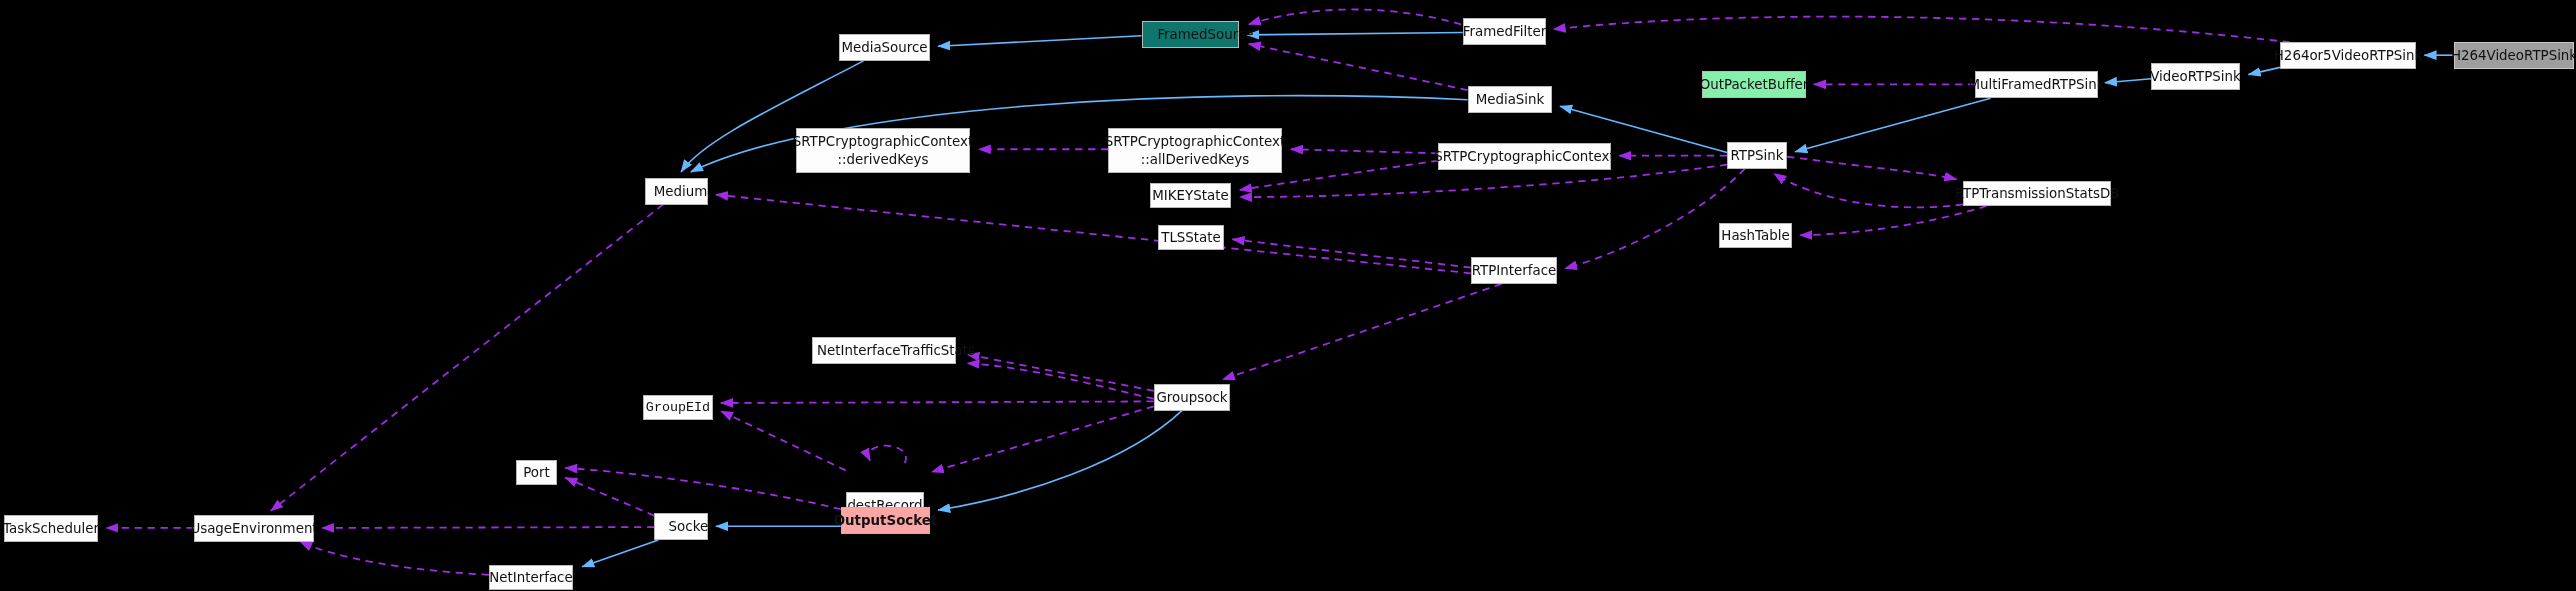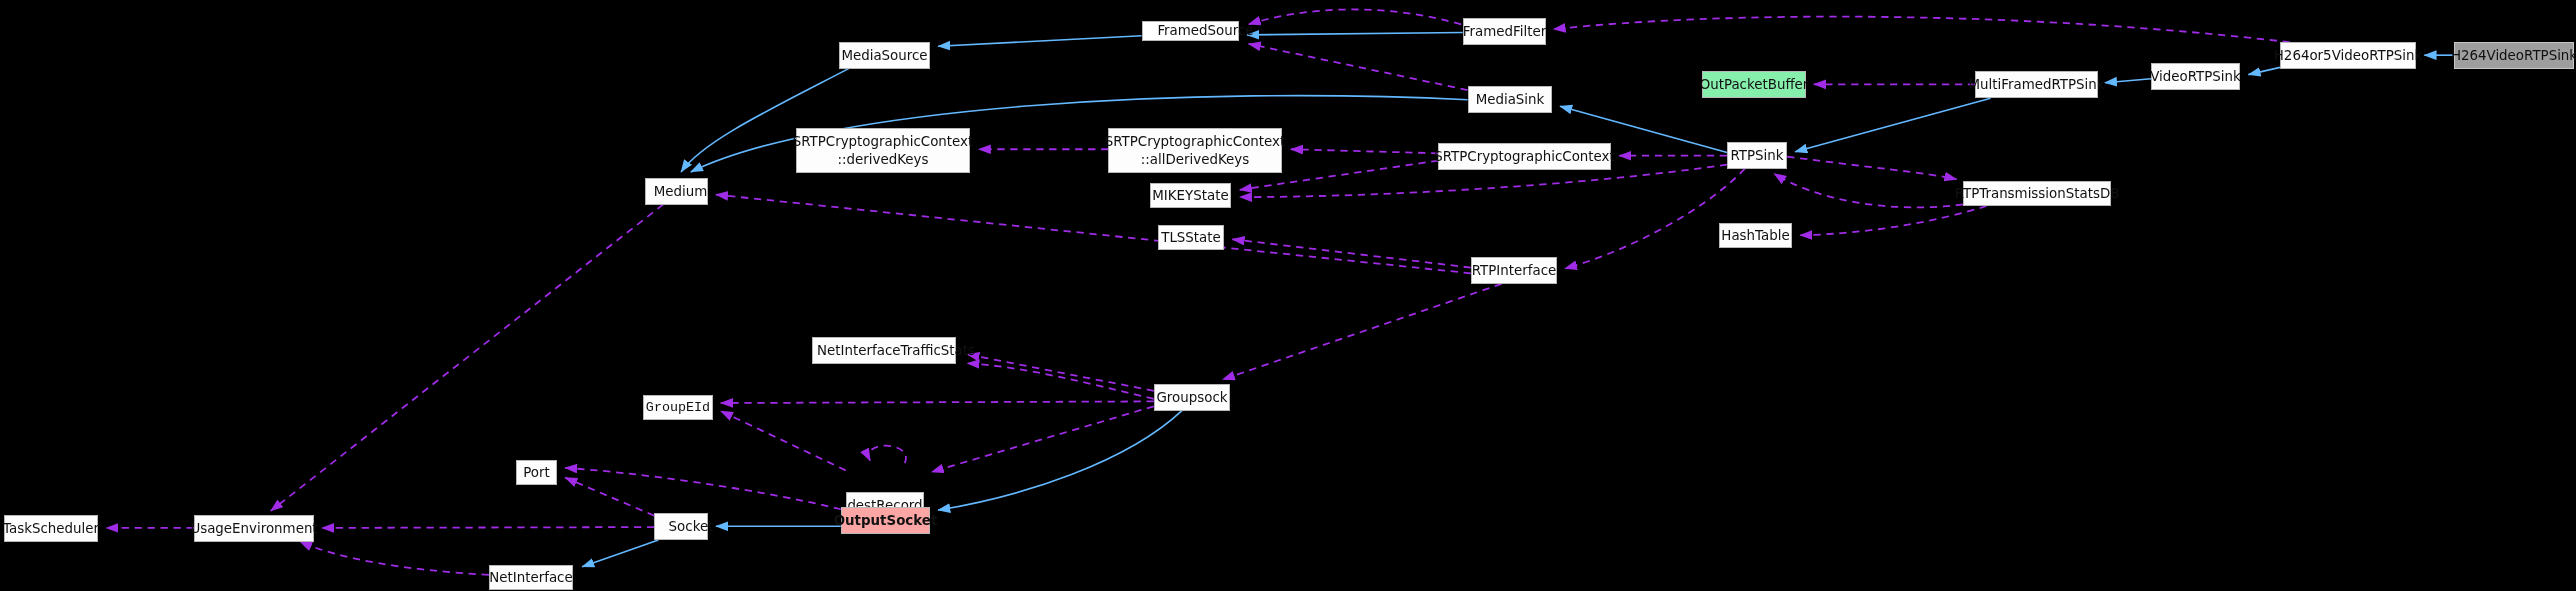--- a/index.html
+++ b/index.html
@@ -89,24 +89,24 @@
         <path d="M 1043,580 L 889,507" class="edge usage" stroke="#a12ce8" marker-end="url(#arrow-usage)"></path>
         <path d="M 1037,628 C 930,602 778,582 697,577" class="edge usage" stroke="#a12ce8" marker-end="url(#arrow-usage)"></path>
         <path d="M 807,636 L 697,589" class="edge usage" stroke="#a12ce8" marker-end="url(#arrow-usage)"></path>
         <path d="M 807,650 L 397,651" class="edge usage" stroke="#a12ce8" marker-end="url(#arrow-usage)"></path>
         <path d="M 818,252 L 334,630" class="edge usage" stroke="#a12ce8" marker-end="url(#arrow-usage)"></path>
         <path d="M 603,709 C 500,703 420,690 370,668" class="edge usage" stroke="#a12ce8" marker-end="url(#arrow-usage)"></path>
         <path d="M 239,651 L 131,651" class="edge usage" stroke="#a12ce8" marker-end="url(#arrow-usage)"></path>
       </g>
   </svg>
   <div id="nodes">
-      <div class="node" style="left: 839px; top: 34px; width: 91px; height: 27px; background: rgb(253, 253, 253); border: 1.3px solid rgb(184, 184, 184); color: rgb(17, 17, 17); margin-top: 8px;">
+      <div class="node" style="left: 839px; top: 34px; width: 91px; height: 27px; background: rgb(253, 253, 253); border: 1.3px solid rgb(184, 184, 184); color: rgb(17, 17, 17);">
         <span>MediaSource</span>
       </div>
-      <div class="node" style="left: 1142px; top: 21px; width: 97px; height: 20px; background: #ffffff; border: 1.3px solid rgb(184, 184, 184); color: rgb(17, 17, 17); padding-left: 30px;">
+      <div class="node" style="left: 1142px; top: 21px; width: 97px; height: 27px; background: #0f766e; border: 1.3px solid rgb(184, 184, 184); color: rgb(17, 17, 17); padding-left: 30px;">
         <span>FramedSource</span>
       </div>
       <div class="node" style="left: 1463px; top: 18px; width: 83px; height: 27px; background: rgb(253, 253, 253); border: 1.3px solid rgb(184, 184, 184); color: rgb(17, 17, 17);">
         <span>FramedFilter</span>
       </div>
       <div class="node" style="left: 2280px; top: 42px; width: 136px; height: 27px; background: rgb(253, 253, 253); border: 1.3px solid rgb(184, 184, 184); color: rgb(17, 17, 17);">
         <span>H264or5VideoRTPSink</span>
       </div>
       <div class="node" style="left: 2454px; top: 42px; width: 120px; height: 27px; background: rgb(158, 158, 158); border: 1.3px solid rgb(198, 198, 198); color: rgb(17, 17, 17);">
         <span>H264VideoRTPSink</span>

